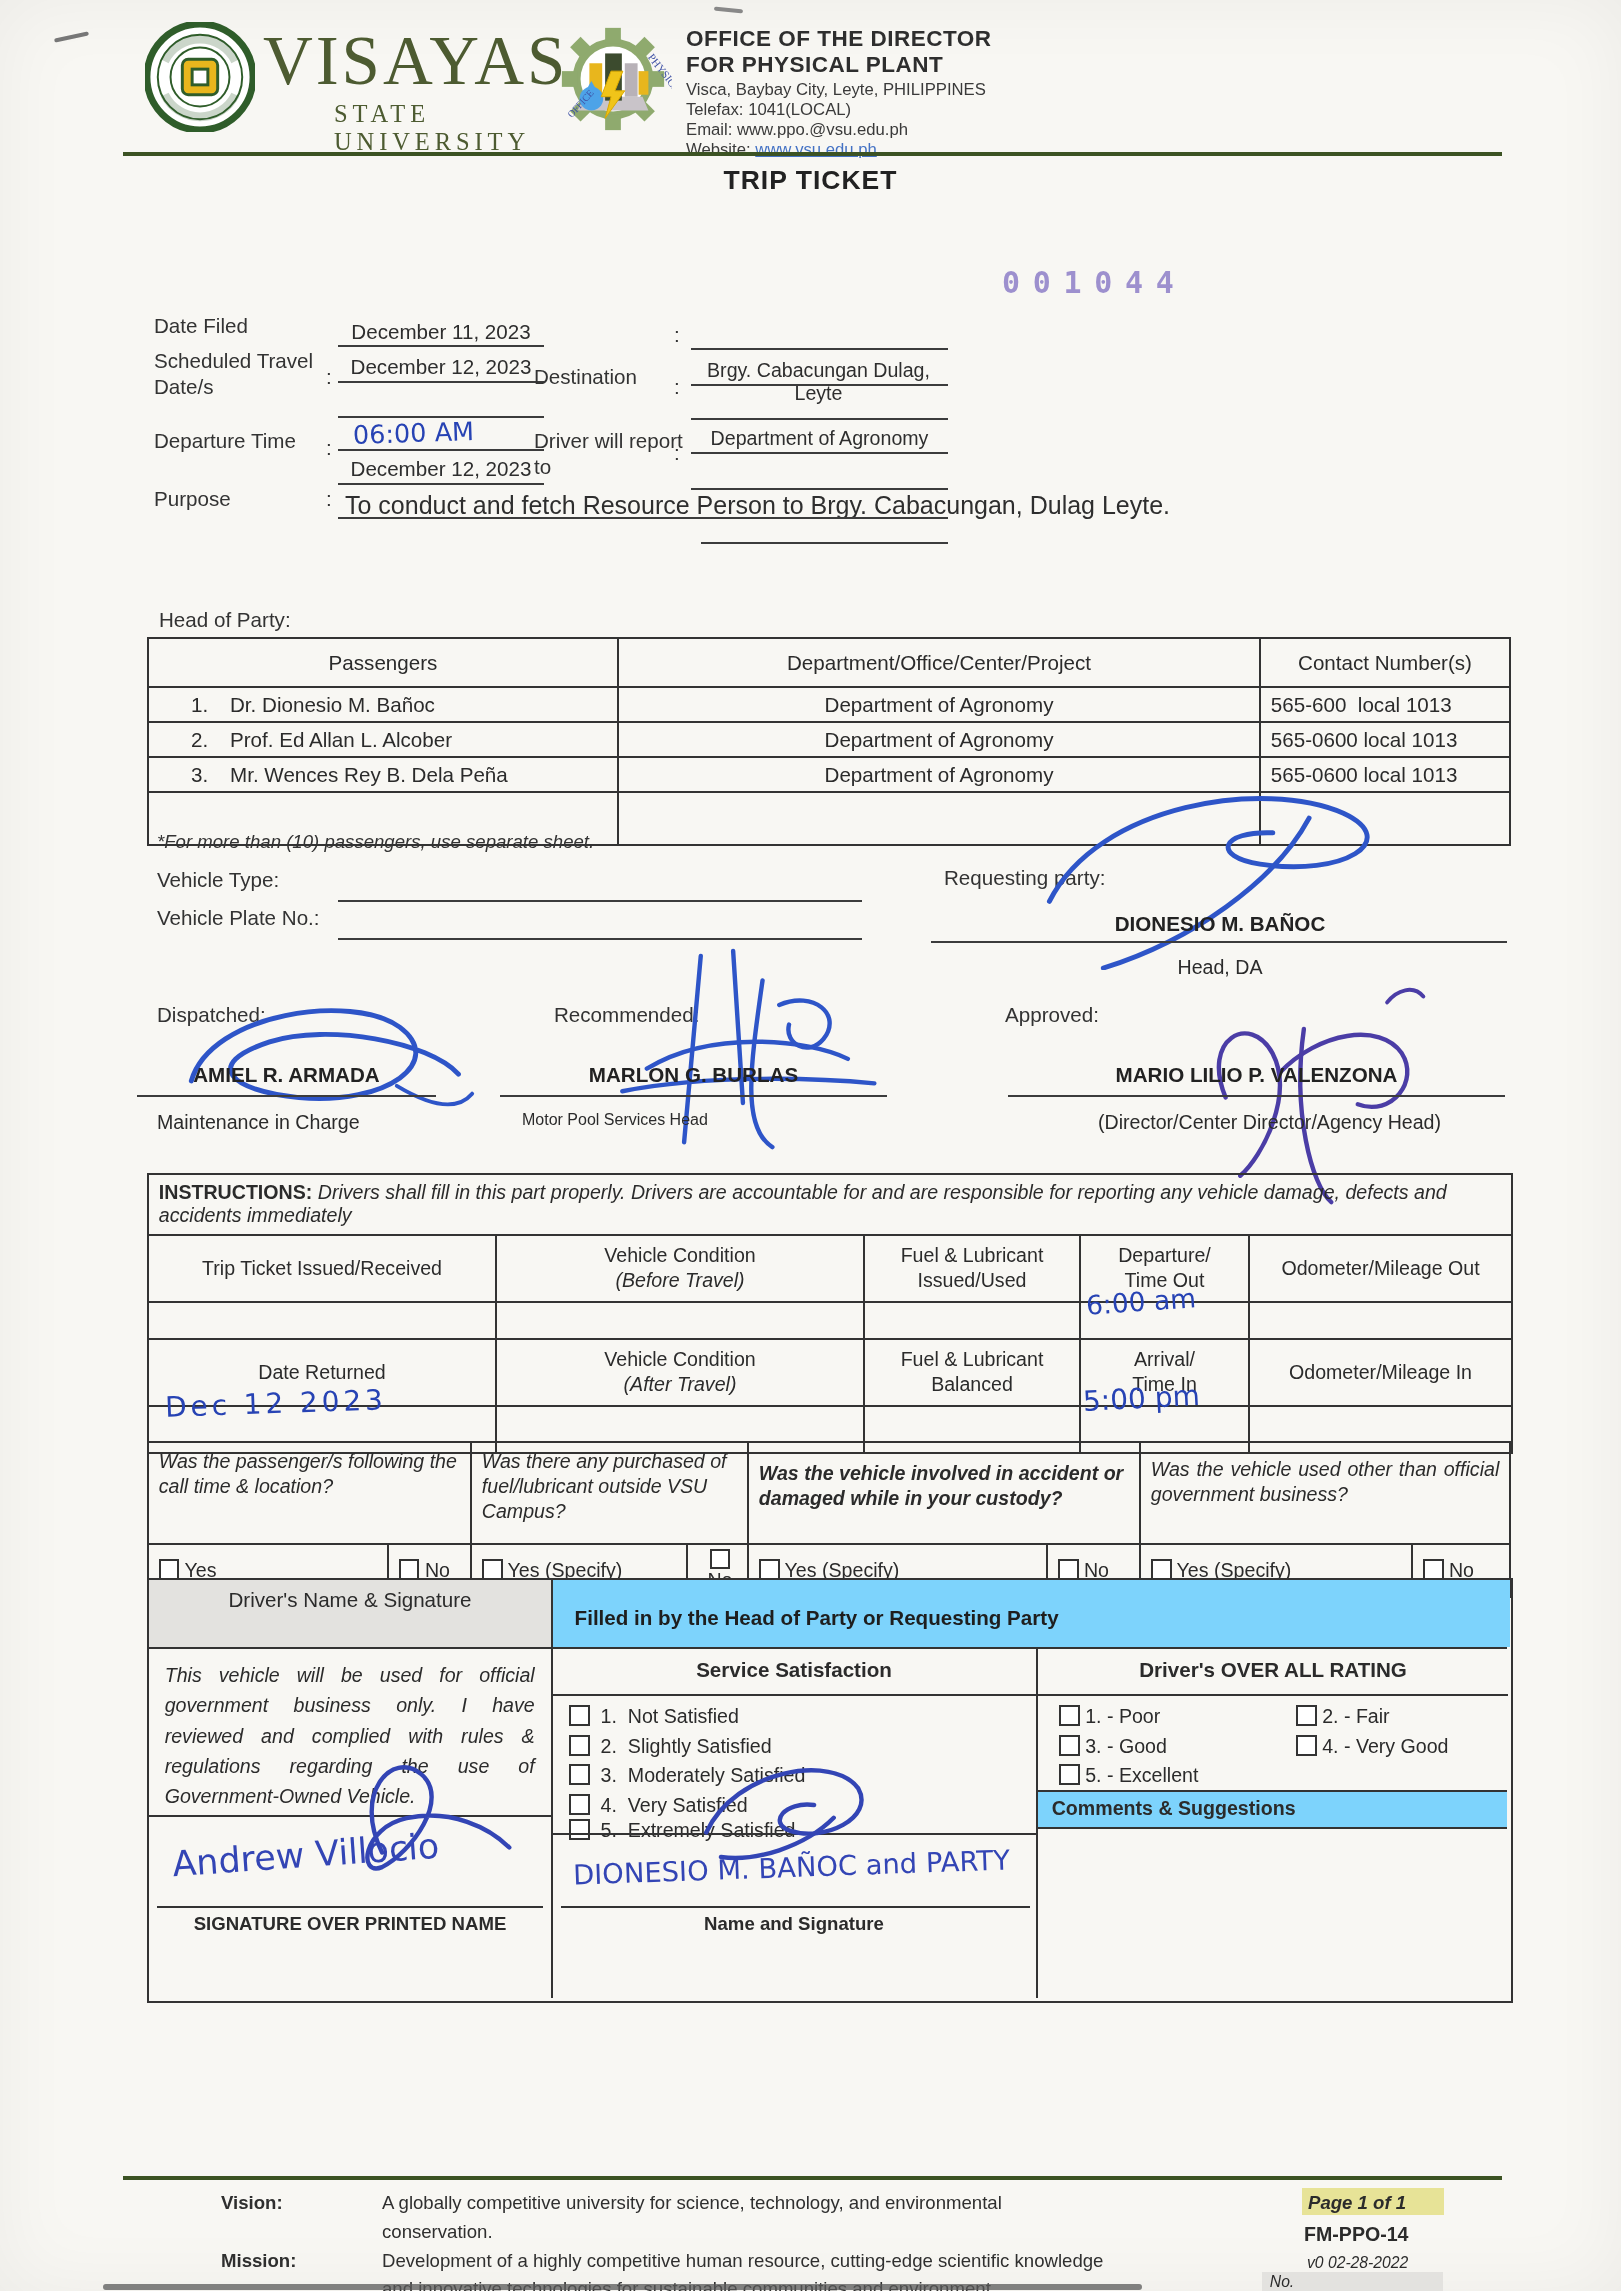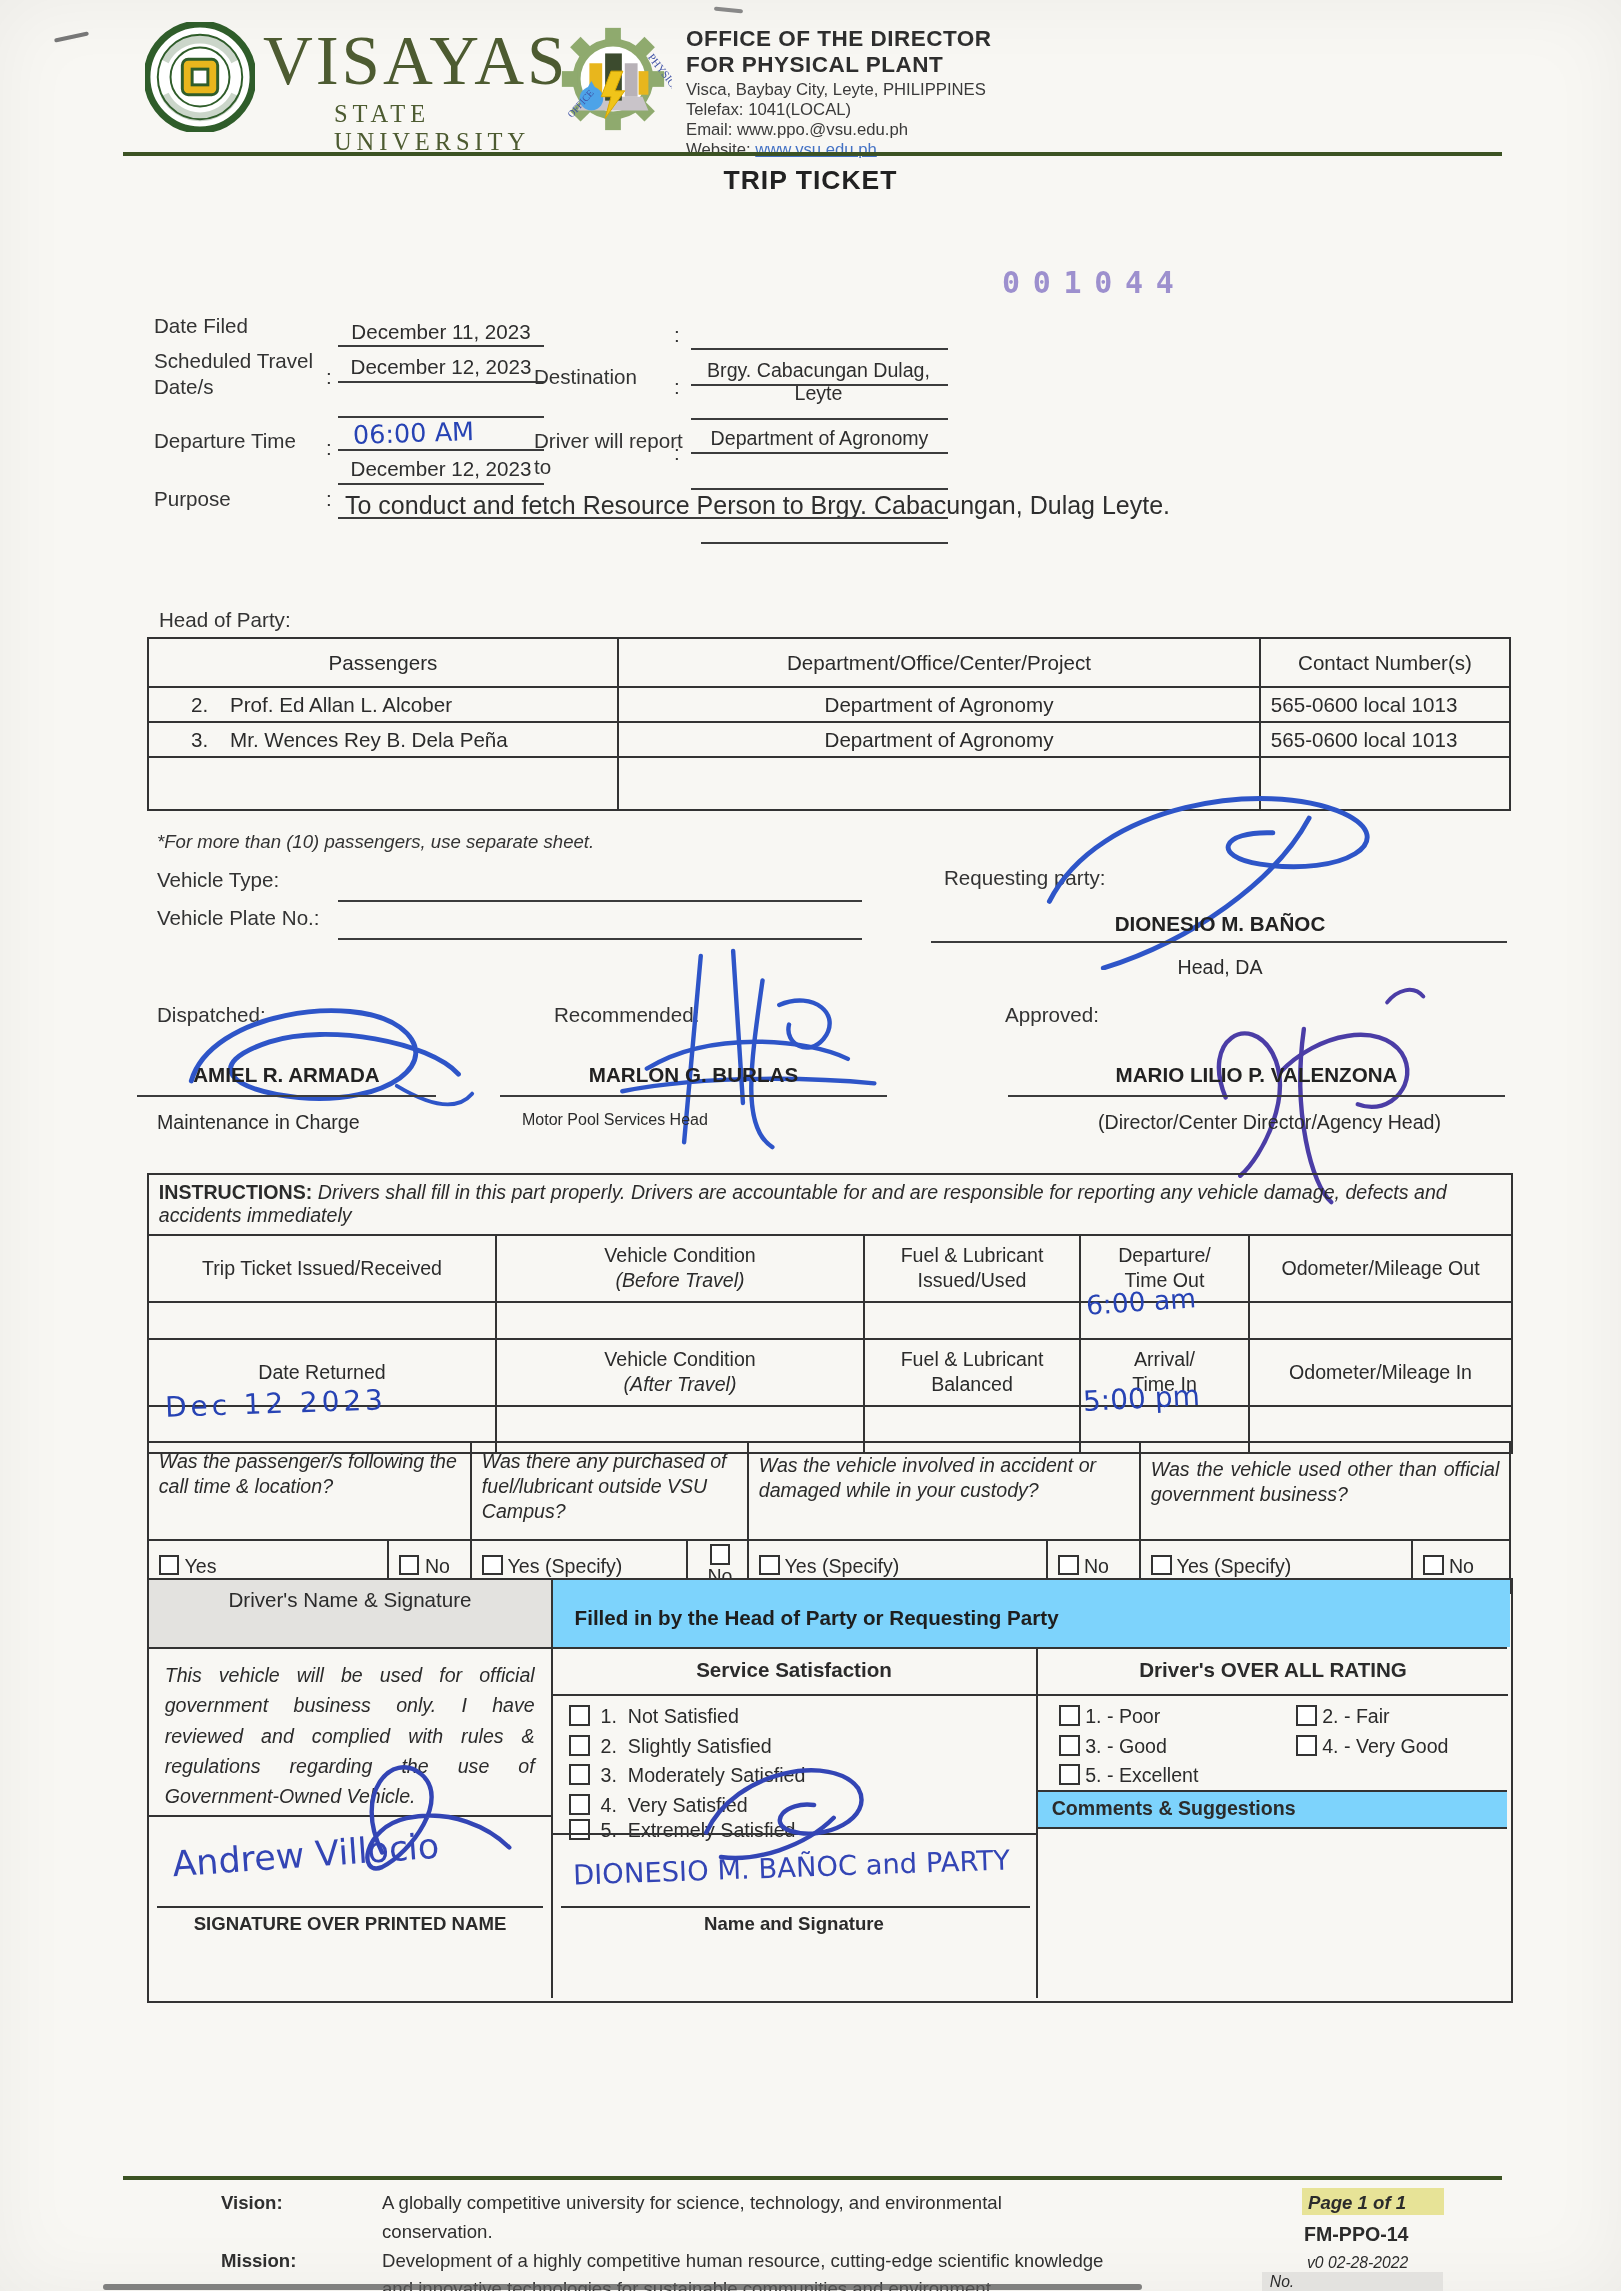--- a/index.html
+++ b/index.html
@@ -172,20 +172,25 @@
         <col style="width:642px">
         <col style="width:250px">
       </colgroup>
     <tbody>
         <tr>
       <th>Passengers</th>
       <th>Department/Office/Center/Project</th>
       <th>Contact Number(s)</th>
     </tr>
     <tr>
+      <td><span class="pnum">1.</span><span>Dr. Dionesio M. Bañoc</span></td>
+      <td class="ctr">Department of Agronomy</td>
+      <td style="padding-left:9.8px;">565-600  local 1013</td>
+    </tr>
+    <tr>
       <td><span class="pnum">2.</span><span>Prof. Ed Allan L. Alcober</span></td>
       <td class="ctr">Department of Agronomy</td>
       <td style="padding-left:9.8px;">565-0600 local 1013</td>
     </tr>
     <tr>
       <td><span class="pnum">3.</span><span>Mr. Wences Rey B. Dela Peña</span></td>
       <td class="ctr">Department of Agronomy</td>
       <td style="padding-left:9.8px;">565-0600 local 1013</td>
     </tr>
     <tr>
@@ -320,21 +325,21 @@
         <col style="width:61px">
         <col style="width:299px">
         <col style="width:93px">
         <col style="width:272px">
         <col style="width:98px">
       </colgroup>
     <tbody>
         <tr>
       <td class="qc" colspan="2">Was the passenger/s following the call time &amp; location?</td>
       <td class="qc" colspan="2">Was there any purchased of fuel/lubricant outside VSU Campus?</td>
-      <td class="qc" colspan="2" style="padding-top:10px;">Was the vehicle involved in accident or damaged while in your custody?</td>
+      <td class="qc" colspan="2" style="padding-top:18px;font-weight:bold;">Was the vehicle involved in accident or damaged while in your custody?</td>
       <td class="qc" colspan="2" style="padding-top:13.7px;text-align:justify;">Was the vehicle used other than official government business?</td>
     </tr>
     <tr>
       <td class="cc"><span class="cbx"></span> <span>Yes</span></td>
       <td class="cc"><span class="cbx"></span> <span>No</span></td>
       <td class="cc"><span class="cbx"></span> <span>Yes (Specify)</span></td>
       <td class="cc" style="padding-left:5.9px;text-align:center;"><span class="cbx"></span><div style="margin-top:-2px;">No</div></td>
       <td class="cc"><span class="cbx"></span> <span>Yes (Specify)</span></td>
       <td class="cc"><span class="cbx"></span> <span>No</span></td>
       <td class="cc"><span class="cbx"></span> <span>Yes (Specify)</span></td>

